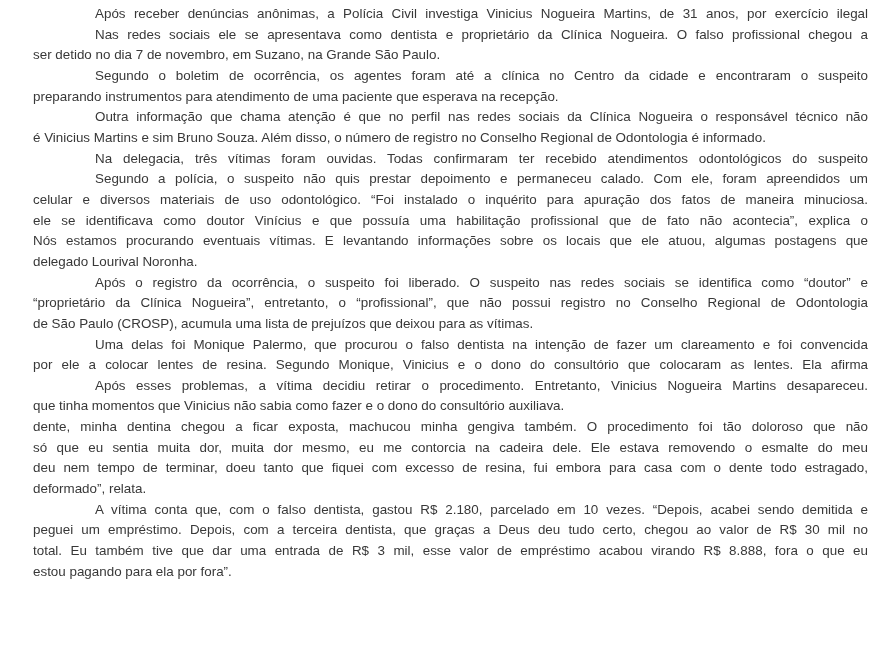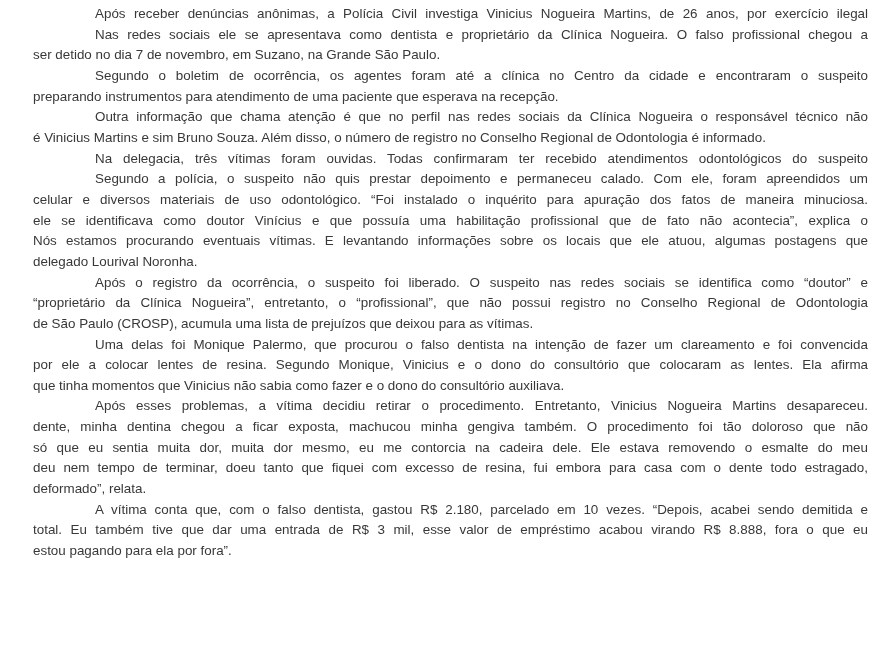--- a/index.html
+++ b/index.html
@@ -39,41 +39,42 @@
   }
   .row.indent {
     text-indent: 62px;
   }
 </style>
 </head>
 <body>
 
 <div class="page">
   <div class="doc" id="doc">
-      <div class="row justify indent"><span>Após receber denúncias anônimas, a Polícia Civil investiga Vinicius Nogueira Martins, de 26 anos, por exercício ilegal</span></div>
+      <div class="row justify indent"><span>Após receber denúncias anônimas, a Polícia Civil investiga Vinicius Nogueira Martins, de 31 anos, por exercício ilegal</span></div>
       <div class="row justify indent"><span>Nas redes sociais ele se apresentava como dentista e proprietário da Clínica Nogueira. O falso profissional chegou a</span></div>
       <div class="row"><span>ser detido no dia 7 de novembro, em Suzano, na Grande São Paulo.</span></div>
       <div class="row justify indent"><span>Segundo o boletim de ocorrência, os agentes foram até a clínica no Centro da cidade e encontraram o suspeito</span></div>
       <div class="row"><span>preparando instrumentos para atendimento de uma paciente que esperava na recepção.</span></div>
       <div class="row justify indent"><span>Outra informação que chama atenção é que no perfil nas redes sociais da Clínica Nogueira o responsável técnico não</span></div>
       <div class="row"><span>é Vinicius Martins e sim Bruno Souza. Além disso, o número de registro no Conselho Regional de Odontologia é informado.</span></div>
       <div class="row justify indent"><span>Na delegacia, três vítimas foram ouvidas. Todas confirmaram ter recebido atendimentos odontológicos do suspeito</span></div>
       <div class="row justify indent"><span>Segundo a polícia, o suspeito não quis prestar depoimento e permaneceu calado. Com ele, foram apreendidos um</span></div>
       <div class="row justify"><span>celular e diversos materiais de uso odontológico. “Foi instalado o inquérito para apuração dos fatos de maneira minuciosa.</span></div>
       <div class="row justify"><span>ele se identificava como doutor Vinícius e que possuía uma habilitação profissional que de fato não acontecia”, explica o</span></div>
       <div class="row justify"><span>Nós estamos procurando eventuais vítimas. E levantando informações sobre os locais que ele atuou, algumas postagens que</span></div>
       <div class="row"><span>delegado Lourival Noronha.</span></div>
       <div class="row justify indent"><span>Após o registro da ocorrência, o suspeito foi liberado. O suspeito nas redes sociais se identifica como “doutor” e</span></div>
       <div class="row justify"><span>“proprietário da Clínica Nogueira”, entretanto, o “profissional”, que não possui registro no Conselho Regional de Odontologia</span></div>
       <div class="row"><span>de São Paulo (CROSP), acumula uma lista de prejuízos que deixou para as vítimas.</span></div>
       <div class="row justify indent"><span>Uma delas foi Monique Palermo, que procurou o falso dentista na intenção de fazer um clareamento e foi convencida</span></div>
       <div class="row justify"><span>por ele a colocar lentes de resina. Segundo Monique, Vinicius e o dono do consultório que colocaram as lentes. Ela afirma</span></div>
+      <div class="row justify indent"><span>Após esses problemas, a vítima decidiu retirar o procedimento. Entretanto, Vinicius Nogueira Martins desapareceu.</span></div>
       <div class="row"><span>que tinha momentos que Vinicius não sabia como fazer e o dono do consultório auxiliava.</span></div>
-      <div class="row justify indent"><span>Após esses problemas, a vítima decidiu retirar o procedimento. Entretanto, Vinicius Nogueira Martins desapareceu.</span></div>
       <div class="row justify"><span>dente, minha dentina chegou a ficar exposta, machucou minha gengiva também. O procedimento foi tão doloroso que não</span></div>
       <div class="row justify"><span>só que eu sentia muita dor, muita dor mesmo, eu me contorcia na cadeira dele. Ele estava removendo o esmalte do meu</span></div>
       <div class="row justify"><span>deu nem tempo de terminar, doeu tanto que fiquei com excesso de resina, fui embora para casa com o dente todo estragado,</span></div>
       <div class="row"><span>deformado”, relata.</span></div>
       <div class="row justify indent"><span>A vítima conta que, com o falso dentista, gastou R$ 2.180, parcelado em 10 vezes. “Depois, acabei sendo demitida e</span></div>
+      <div class="row justify"><span>peguei um empréstimo. Depois, com a terceira dentista, que graças a Deus deu tudo certo, chegou ao valor de R$ 30 mil no</span></div>
       <div class="row justify"><span>total. Eu também tive que dar uma entrada de R$ 3 mil, esse valor de empréstimo acabou virando R$ 8.888, fora o que eu</span></div>
       <div class="row"><span>estou pagando para ela por fora”.</span></div>
     </div>
 </div>
 
 </body></html>

